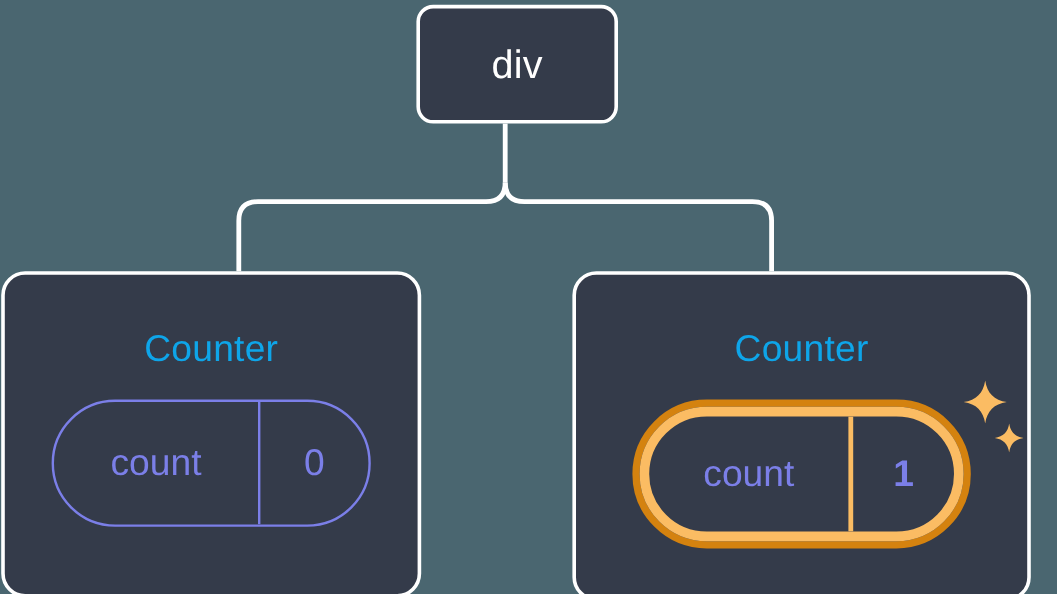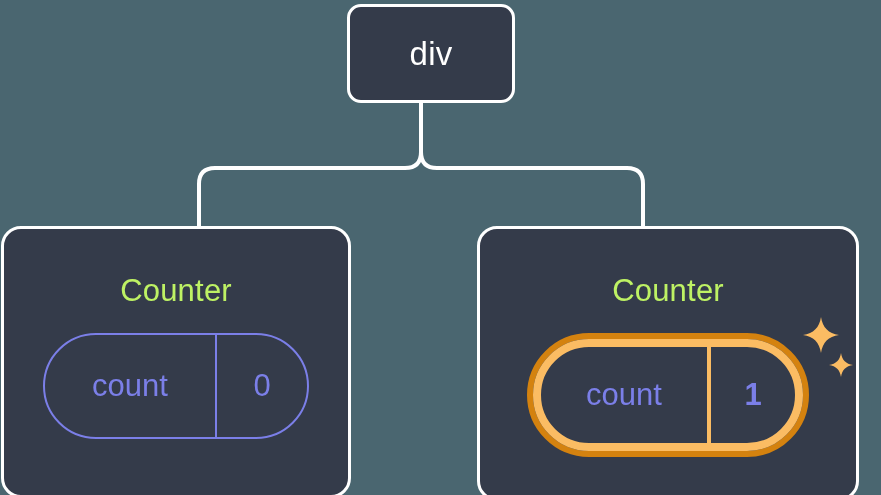--- a/index.html
+++ b/index.html
@@ -67,21 +67,21 @@
     width: 350px;
     height: 272px;
   }
   #node-counter-right {
     left: 477px;
     top: 226px;
     width: 382px;
     height: 275px;
   }
   .counter-card .node-title {
-    color: #bef264;
+    color: #0ea5e9;
     font-size: 31px;
     line-height: 1;
     margin-top: 46px;
     letter-spacing: .2px;
   }
 
   
   .pill-wrap {
     position: relative;
     margin-top: 27px;

